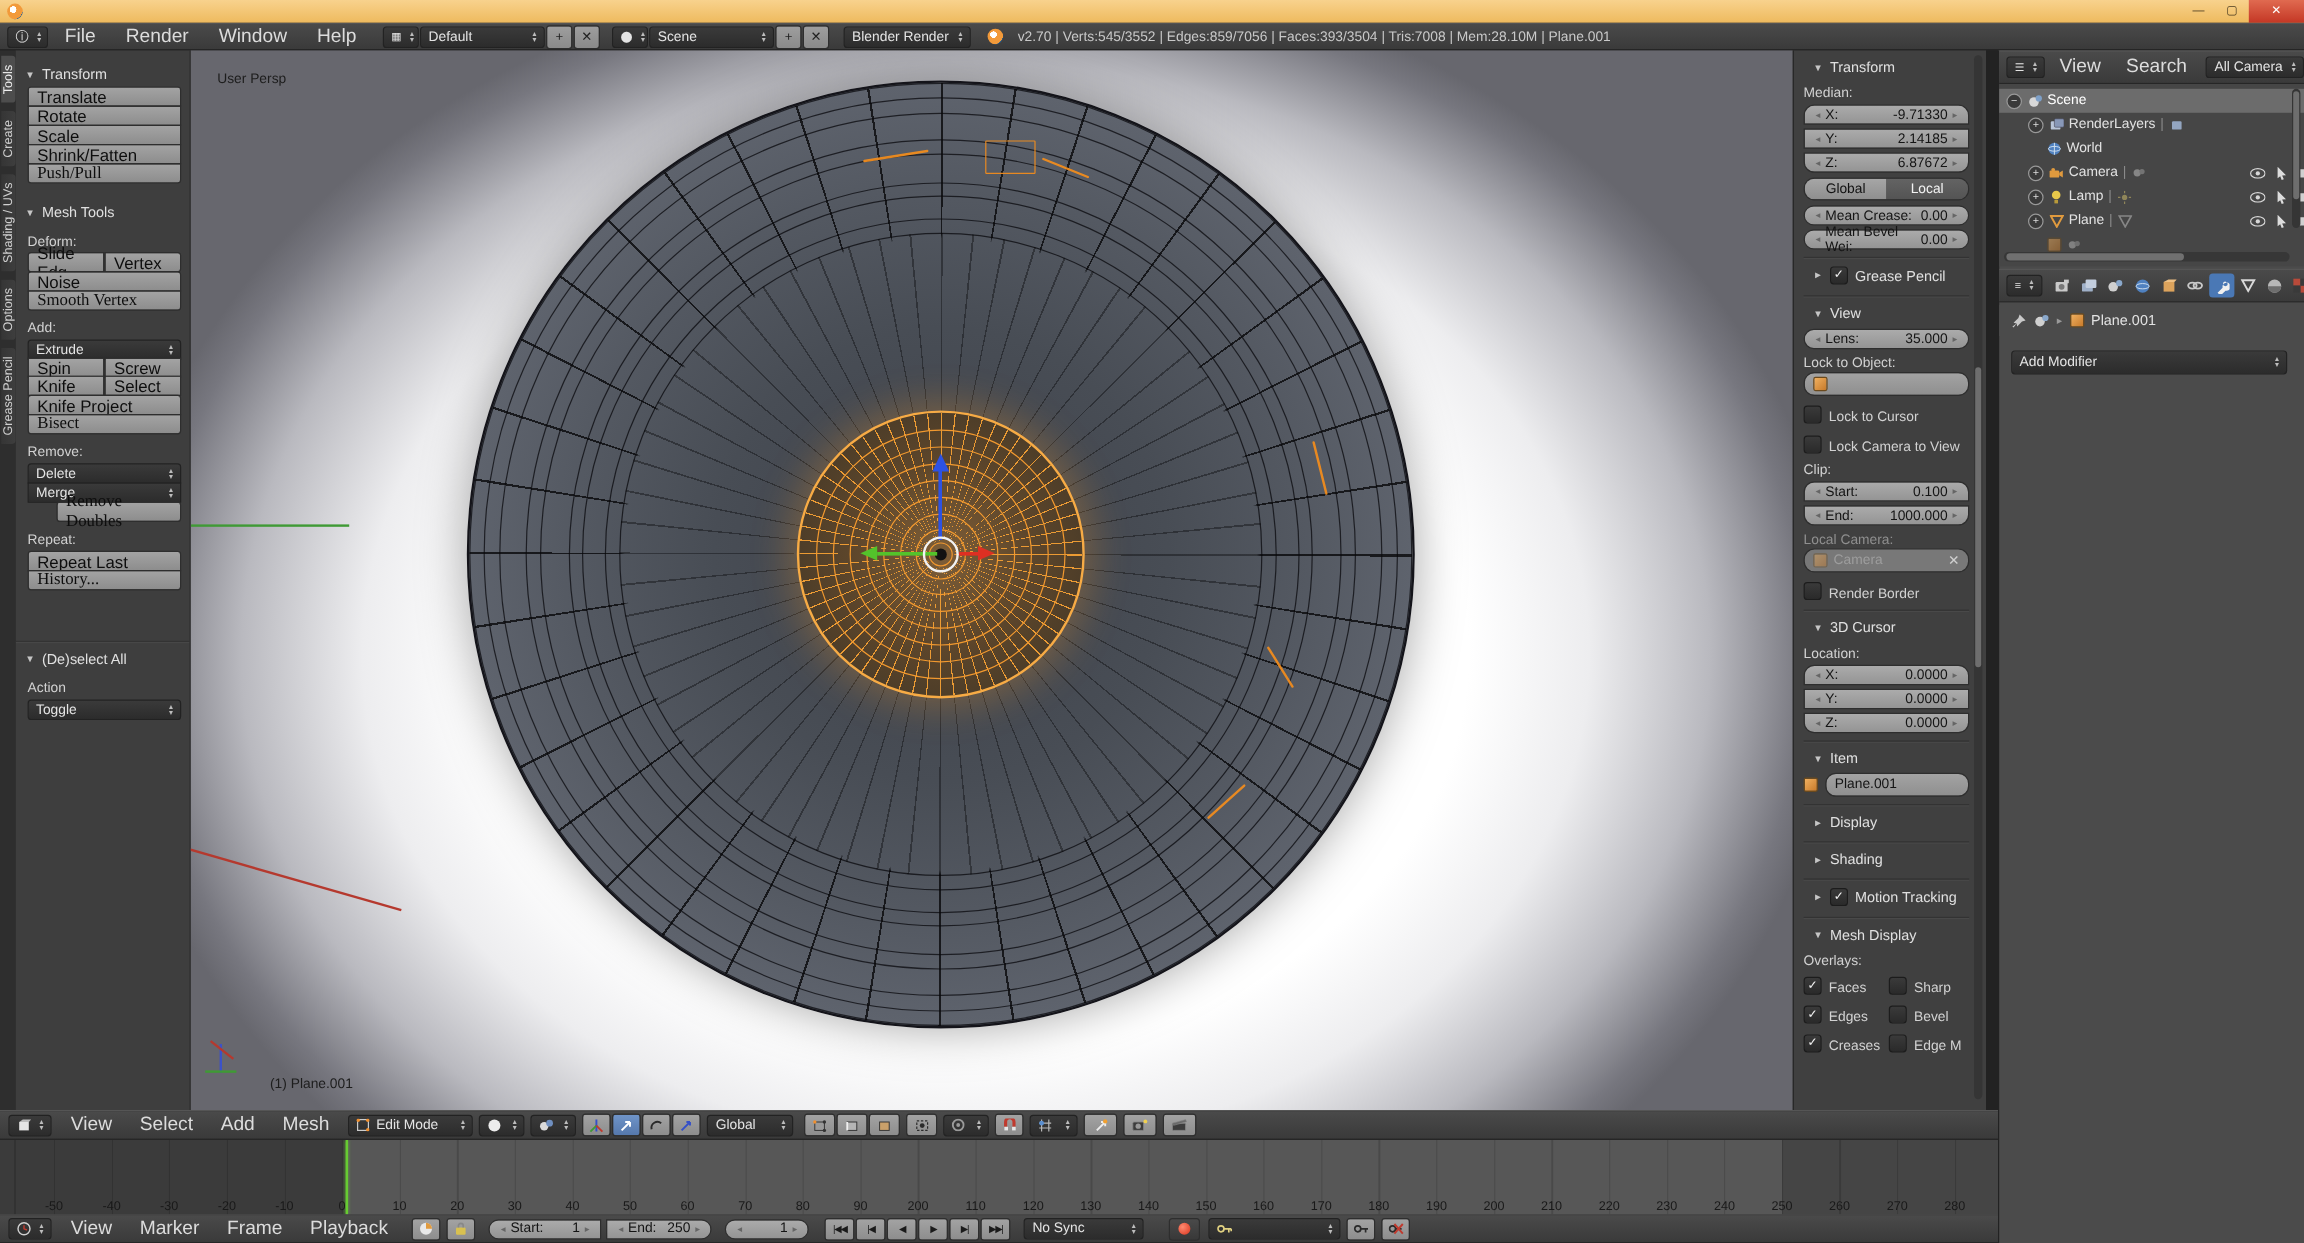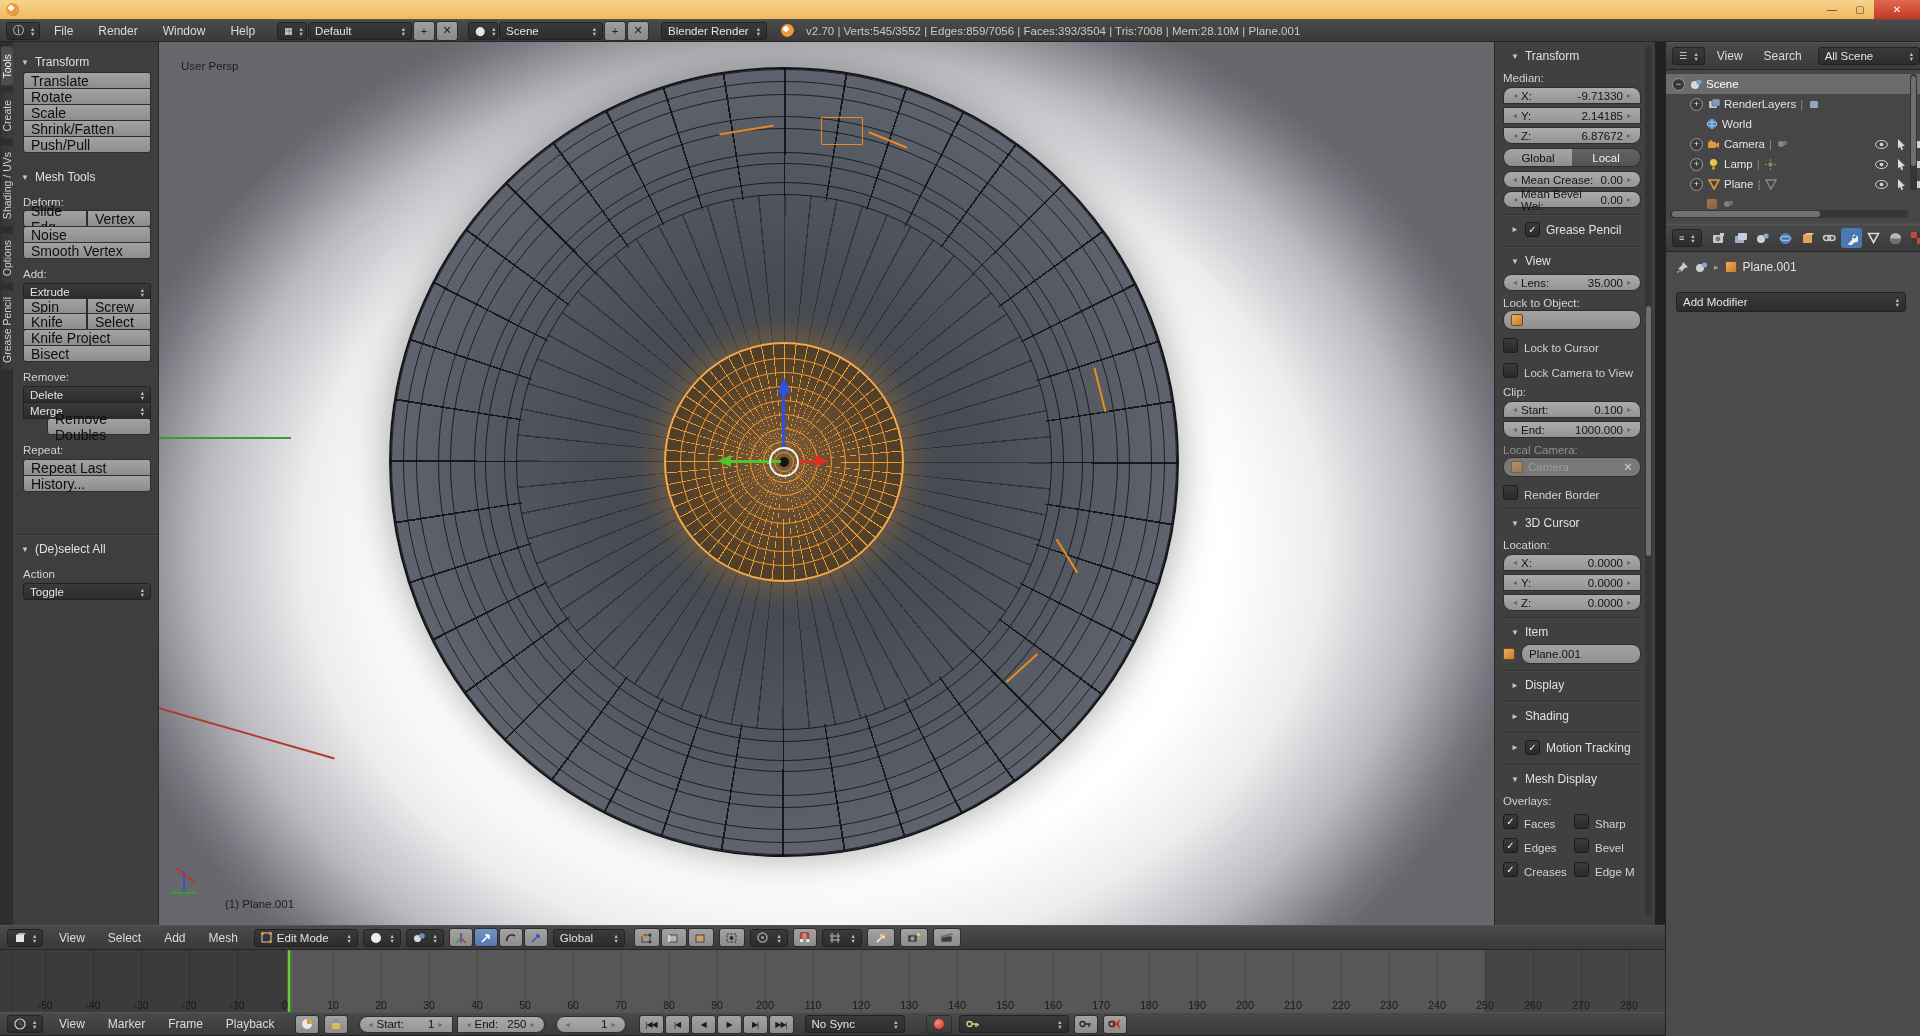--- a/index.html
+++ b/index.html
@@ -10,21 +10,21 @@
   
   #titlebar{left:0;top:0;width:1920px;height:19px;background:linear-gradient(#f8d28d,#eeba5e);
     display:flex;align-items:center;border-bottom:1px solid #c89850;}
   #titlebar .title{position:absolute;left:0;right:0;text-align:center;color:#41362а;color:#3f3424;font-size:12px;}
   .blogo{width:13px;height:13px;border-radius:50%;background:radial-gradient(circle at 38% 38%,#fff 0 24%,#f29a3a 25% 70%,#2a5f8f 71%);margin-left:6px;}
   #winbtns{margin-left:auto;display:flex;height:19px;}
   .winbtn{width:28px;height:19px;display:flex;align-items:center;justify-content:center;color:#4a3b20;font-size:10px;}
   .winbtn.close{width:46px;background:linear-gradient(#e06a50,#c43725);color:#fff;}
   
   .bar{background:linear-gradient(#4a4a4a,#3a3a3a);border-top:1px solid #555;border-bottom:1px solid #262626;display:flex;align-items:center;}
-  .menu{color:#dcdcdc;padding:0 12px;font-size:12px;}
+  .menu{color:#dcdcdc;padding:0 12px;font-size:16px;}
   .btn{background:linear-gradient(#a3a3a3,#8d8d8d);border:1px solid #2e2e2e;border-radius:3px;
        color:#0e0e0e;font-size:14px;display:flex;align-items:center;padding:0 7px;height:17px;box-sizing:border-box;}
   .dd{background:linear-gradient(#3a3a3a,#2c2c2c);border:1px solid #222;border-radius:3px;color:#e4e4e4;
       font-size:11.5px;display:flex;align-items:center;padding:0 6px;height:18px;box-sizing:border-box;}
   .dd::after{content:"▴\A▾";white-space:pre;font-size:6.5px;line-height:5px;color:#bdbdbd;margin-left:auto;padding-left:7px;}
   .field{background:linear-gradient(#ababab,#949494);border:1px solid #2e2e2e;border-radius:9px;color:#141414;
       font-size:11.5px;display:flex;align-items:center;padding:0 9px;height:17px;box-sizing:border-box;}
   .field::before{content:"◂";font-size:8px;color:rgba(30,30,30,.45);margin-right:4px;}
   .field::after{content:"▸";font-size:8px;color:rgba(30,30,30,.45);margin-left:4px;}
   .field .val{margin-left:auto;}
@@ -48,21 +48,21 @@
   
   #tabstrip{left:0;top:42px;width:13px;height:883px;background:#2e2e2e;display:flex;flex-direction:column;gap:7px;padding-top:5px;box-sizing:border-box;}
   .vtab{writing-mode:vertical-rl;transform:rotate(180deg);background:linear-gradient(90deg,#3e3e3e,#353535);
      color:#cfcfcf;font-size:10.5px;padding:7px 0;border-radius:3px 0 0 3px;margin-left:1px;text-align:center;}
   .vtab.active{background:#4d4d4d;color:#eee;}
   #toolshelf{left:13px;top:42px;width:146px;height:883px;background:#3e3e3e;border-right:1px solid #2a2a2a;
      box-sizing:border-box;overflow:hidden;padding-top:8px;}
   #toolshelf .btncol{margin:0 7px 0 10px;display:flex;flex-direction:column;}
   #toolshelf .btn{border-radius:0;margin-top:-1px;}
   #toolshelf .btncol .btn:first-child{border-radius:3px 3px 0 0;margin-top:0;}
-  #toolshelf .btncol .btn:last-child{border-radius:0 0 3px 3px;}
+  #toolshelf .btncol .btn:last-child{border-radius:0 0 3px 3px;font-family:Liberation Serif, serif;}
   #toolshelf .btncol .btn:only-child{border-radius:3px;margin-left:24px;}
   #toolshelf .pair{display:flex;margin:-1px 7px 0 10px;}
   #toolshelf .pair .btn{flex:1;border-radius:0;}
   #toolshelf .slabel{display:block;margin:9px 10px 3px;}
   #toolshelf .dd{margin:0 7px 0 10px;height:17px;border-radius:3px 3px 0 0;}
   #toolshelf .dd.mid{border-radius:0;margin-top:-1px;}
   
   #viewport{left:159px;top:42px;width:1335px;height:883px;overflow:hidden;
     background:radial-gradient(ellipse 720px 580px at 49% 57%, #ffffff 0 57%, #ededef 71%, #b9b9bf 85%, #77777f 96%, #67676e 100%);}
   #wheel{position:absolute;left:230px;top:25px;width:790px;height:790px;}
@@ -475,21 +475,21 @@
   <div id="rightcol" class="abs">
     <div id="outliner-header" class="bar" style="gap:2px;padding-left:6px;box-sizing:border-box">
       <div class="dd" style="width:34px">
           <span style="font-size:9px">☰</span>
         </div>
       <div class="grp">
           <span class="menu" style="padding:0 10px">View</span>
           <span class="menu" style="padding:0 10px">Search</span>
         </div>
       <div class="dd" style="width:108px;margin-left:4px">
-          <span>All Scene</span>
+          <span>All Camera</span>
         </div>
     </div>
     <div id="outliner">
       <div class="orow selected" style="top:4px;padding-left:6px">
         <span class="expander">−</span>
         <span class="oic">
             <svg width="12" height="12">
               <circle cx="5" cy="7" r="4" fill="#d8d8d8"></circle>
               <circle cx="9" cy="4" r="2.6" fill="#7ea0c8"></circle>
             </svg>

